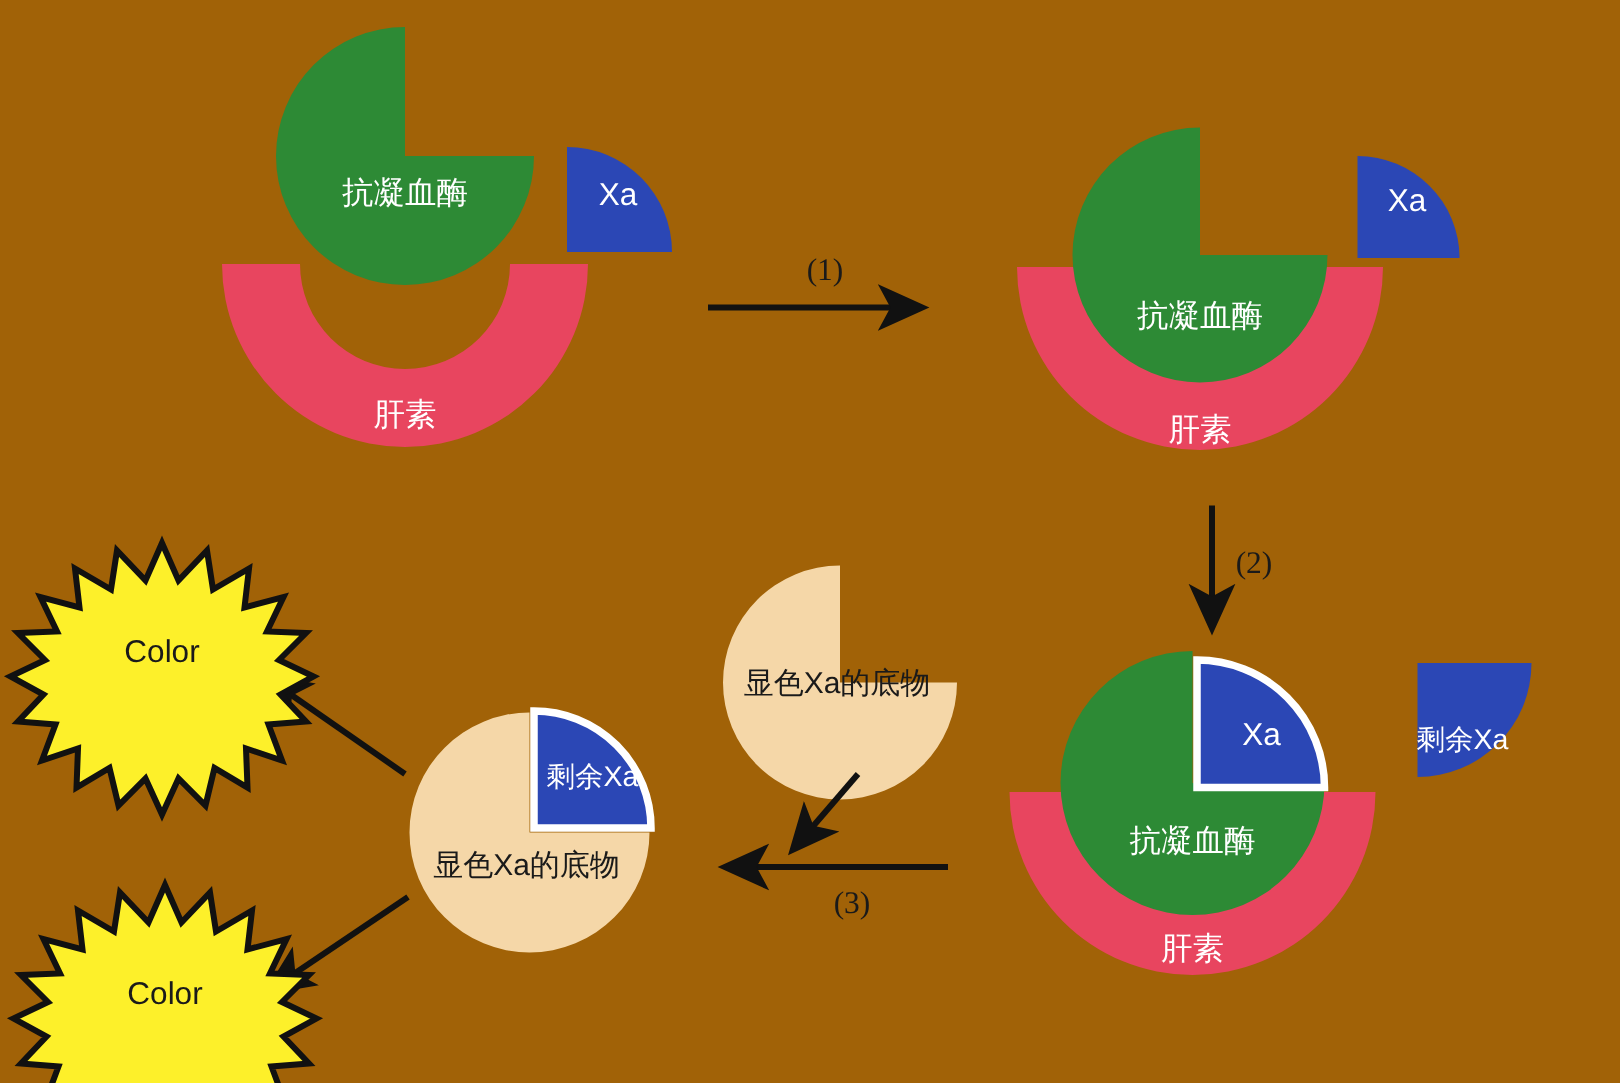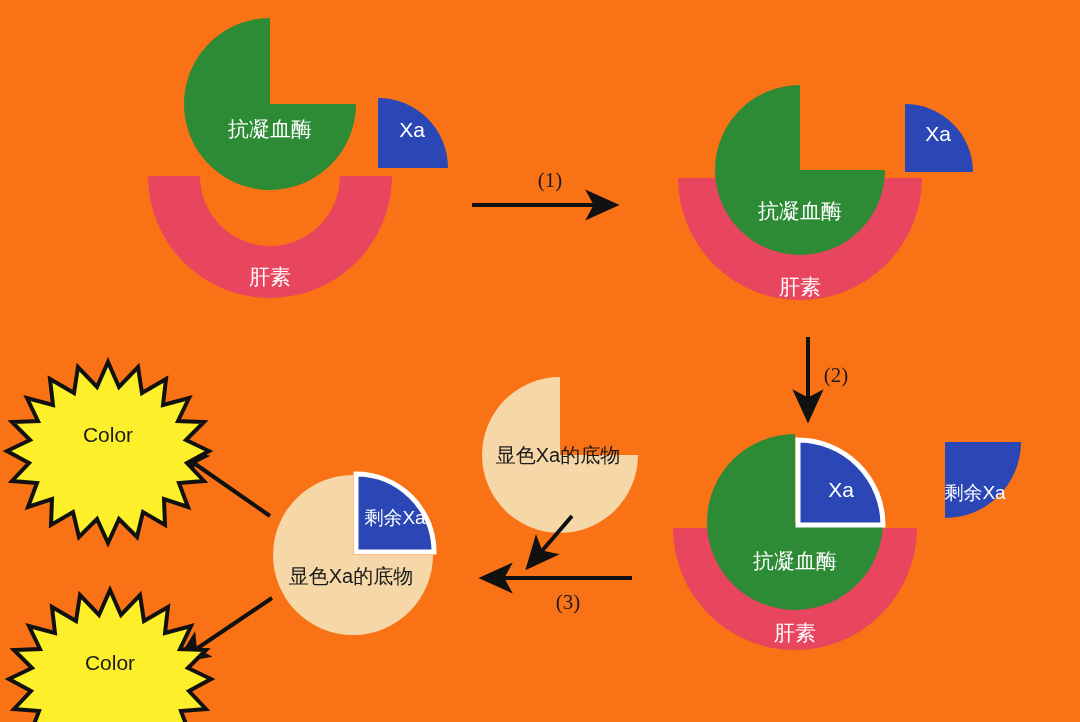--- a/index.html
+++ b/index.html
@@ -4,21 +4,21 @@
 <style>
   html, body {
     margin: 0;
     padding: 0;
     background: #ffffff;
   }
   #page {
     position: relative;
     width: 1080px;
     height: 722px;
-    background: #f97316;
+    background: #a16207;
     font-family: "Liberation Sans", "DejaVu Sans", sans-serif;
     overflow: hidden;
   }
   #diagram-svg {
     position: absolute;
     left: 0;
     top: 0;
     width: 1080px;
     height: 722px;
   }

